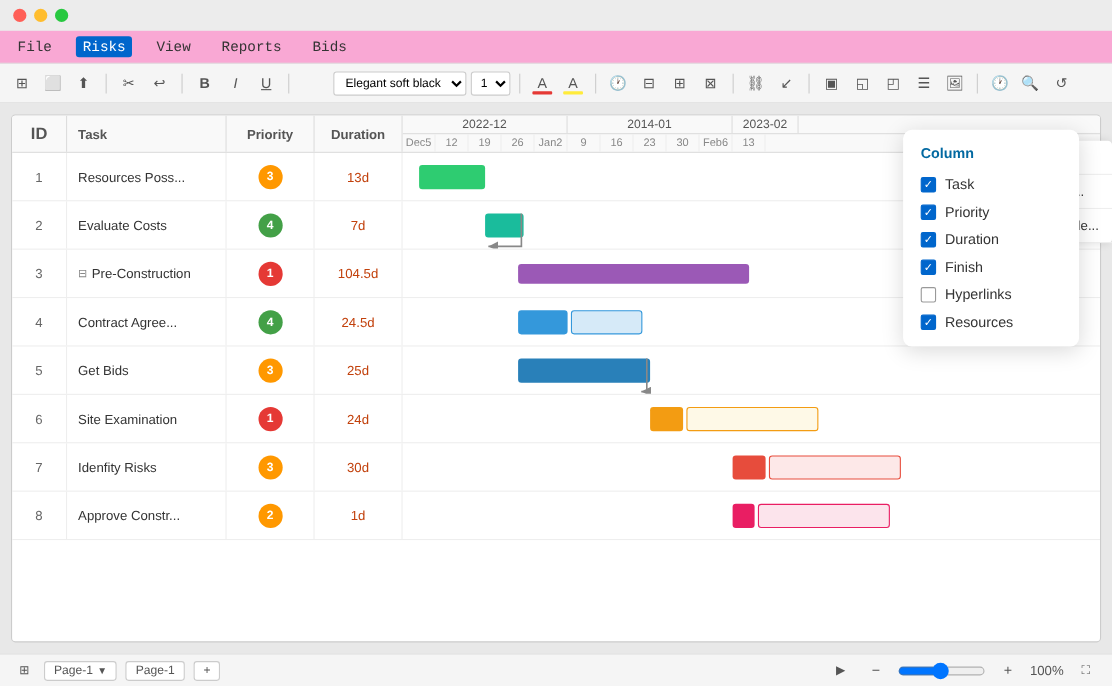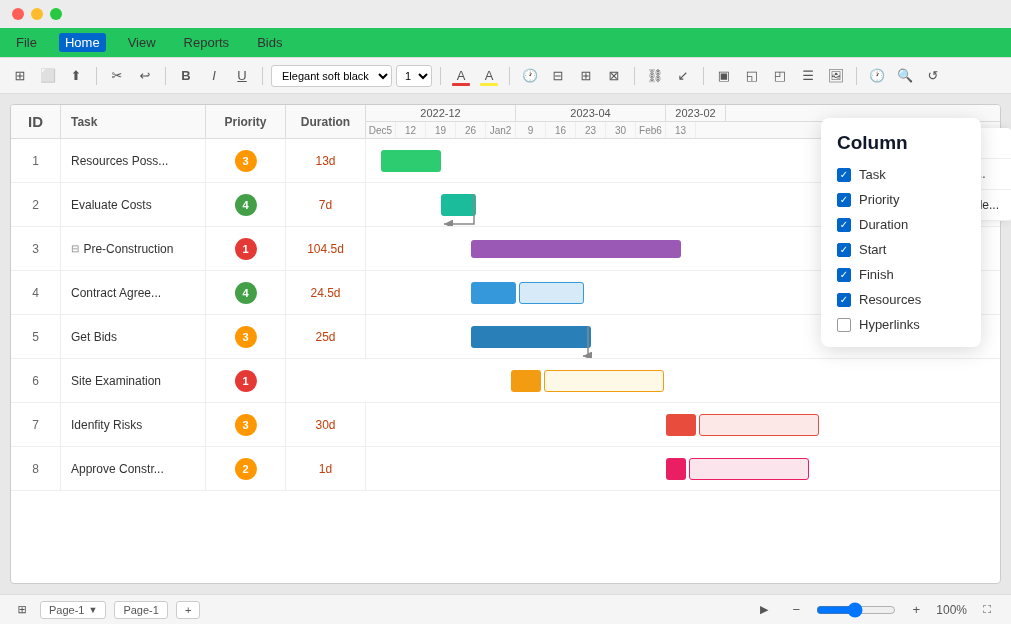--- a/index.html
+++ b/index.html
@@ -15,26 +15,27 @@
       gap: 7px;
     }
     .traffic-light { width: 12px; height: 12px; border-radius: 50%; }
     .tl-red { background: #ff5f57; }
     .tl-yellow { background: #ffbd2e; }
     .tl-green { background: #28c840; }
 
     
     .menubar {
       height: 30px;
-      background: #22c55e;
+      background: #f9a8d4;
       border-bottom: 1px solid #ddd;
       display: flex;
       align-items: center;
       padding: 0 10px;
       gap: 16px;
+      font-family: Liberation Mono, monospace;
     }
     .menubar-item {
       font-size: 13px;
       color: #333;
       padding: 2px 6px;
       border-radius: 3px;
       cursor: pointer;
     }
     .menubar-item.active { background: #0066cc; color: white; }
 
@@ -57,20 +58,21 @@
       font-size: 13px; color: #555;
     }
     .toolbar-sep { width: 1px; height: 18px; background: #ccc; margin: 0 4px; }
     .font-select {
       border: 1px solid #ccc;
       background: white;
       border-radius: 3px;
       padding: 2px 6px;
       font-size: 11px;
       height: 22px;
+      margin-left: 32px;
     }
     .font-size-select {
       border: 1px solid #ccc;
       background: white;
       border-radius: 3px;
       padding: 2px 4px;
       font-size: 11px;
       height: 22px;
       width: 36px;
     }
@@ -181,23 +183,23 @@
       top: 118px;
       right: 30px;
       background: white;
       border-radius: 8px;
       box-shadow: 0 4px 20px rgba(0,0,0,0.15);
       padding: 10px 0;
       z-index: 100;
       min-width: 160px;
     }
     .dropdown-title {
-      font-size: 19px;
+      font-size: 13px;
       font-weight: 600;
-      color: #0f172a;
+      color: #0369a1;
       padding: 4px 16px 8px;
     }
     .dropdown-item {
       display: flex;
       align-items: center;
       gap: 8px;
       padding: 5px 16px;
       font-size: 13px;
       color: #333;
       cursor: pointer;
@@ -252,21 +254,21 @@
 <body>
 
 <div class="titlebar">
   <div class="traffic-light tl-red"></div>
   <div class="traffic-light tl-yellow"></div>
   <div class="traffic-light tl-green"></div>
 </div>
 
 <div class="menubar">
   <span class="menubar-item">File</span>
-  <span class="menubar-item active">Home</span>
+  <span class="menubar-item active">Risks</span>
   <span class="menubar-item">View</span>
   <span class="menubar-item">Reports</span>
   <span class="menubar-item">Bids</span>
 </div>
 
 <div class="toolbar">
   <button class="toolbar-btn">⊞</button>
   <button class="toolbar-btn">⬜</button>
   <button class="toolbar-btn">⬆</button>
   <div class="toolbar-sep"></div>
@@ -316,21 +318,21 @@
   <div class="gantt-wrapper">
 
     <div class="gantt-header-row">
       <div class="col-id">ID</div>
       <div class="col-task">Task</div>
       <div class="col-priority">Priority</div>
       <div class="col-duration">Duration</div>
       <div class="gantt-timeline-header">
         <div class="timeline-months">
           <div class="timeline-month" style="width:150px;">2022-12</div>
-          <div class="timeline-month" style="width:150px;">2023-04</div>
+          <div class="timeline-month" style="width:150px;">2014-01</div>
           <div class="timeline-month" style="width:60px;">2023-02</div>
         </div>
         <div class="timeline-days">
           <div class="timeline-day">Dec5</div>
           <div class="timeline-day">12</div>
           <div class="timeline-day">19</div>
           <div class="timeline-day">26</div>
           <div class="timeline-day">Jan2</div>
           <div class="timeline-day">9</div>
           <div class="timeline-day">16</div>
@@ -425,20 +427,21 @@
           </svg>
         </div>
       </div>
 
       <div class="gantt-row">
         <div class="cell-id">6</div>
         <div class="cell-task">Site Examination</div>
         <div class="cell-priority">
           <div class="priority-badge p-red">1</div>
         </div>
+        <div class="cell-duration">24d</div>
         <div class="cell-timeline">
           <div class="gantt-bar" style="left:225px; width:30px; background:#f39c12;"></div>
           <div class="gantt-bar" style="left:258px; width:120px; background:#fef9e7; border:1px solid #f39c12;"></div>
         </div>
       </div>
 
       <div class="gantt-row">
         <div class="cell-id">7</div>
         <div class="cell-task">Idenfity Risks</div>
         <div class="cell-priority">
@@ -476,33 +479,29 @@
     <div class="dropdown-item">
       <div class="checkbox checked"></div>
       <span>Priority</span>
     </div>
     <div class="dropdown-item">
       <div class="checkbox checked"></div>
       <span>Duration</span>
     </div>
     <div class="dropdown-item">
       <div class="checkbox checked"></div>
-      <span>Start</span>
+      <span>Finish</span>
     </div>
     <div class="dropdown-item">
-      <div class="checkbox checked"></div>
-      <span>Finish</span>
+      <div class="checkbox"></div>
+      <span>Hyperlinks</span>
     </div>
     <div class="dropdown-item">
       <div class="checkbox checked"></div>
       <span>Resources</span>
-    </div>
-    <div class="dropdown-item">
-      <div class="checkbox"></div>
-      <span>Hyperlinks</span>
     </div>
   </div>
 
   <div style="position:absolute;top:128px;right:0;background:white;border-left:1px solid #ddd;border-radius:0 4px 4px 0;z-index:60;box-shadow:-2px 0 8px rgba(0,0,0,0.1);">
     <div class="right-panel-btn">Mo...</div>
     <div class="right-panel-btn">Sele...</div>
     <div class="right-panel-btn">Desele...</div>
   </div>
 
 </div>

